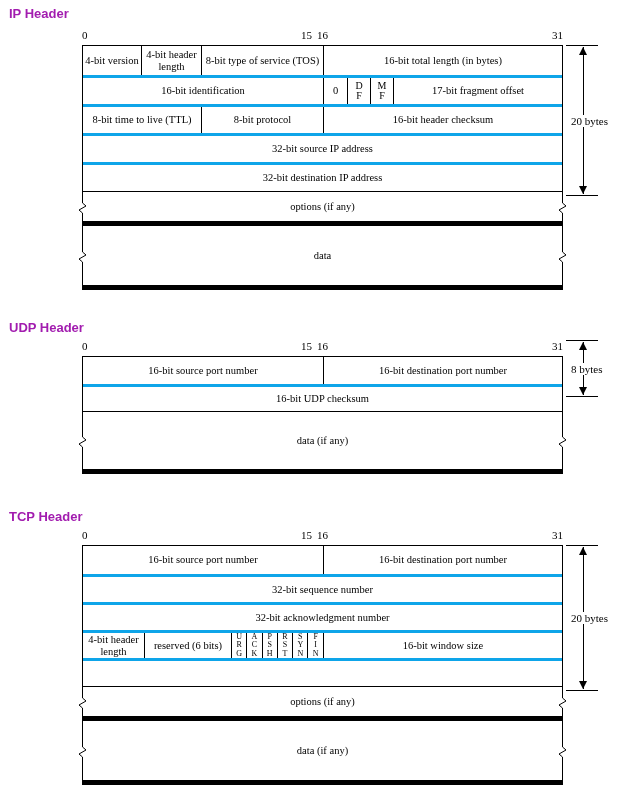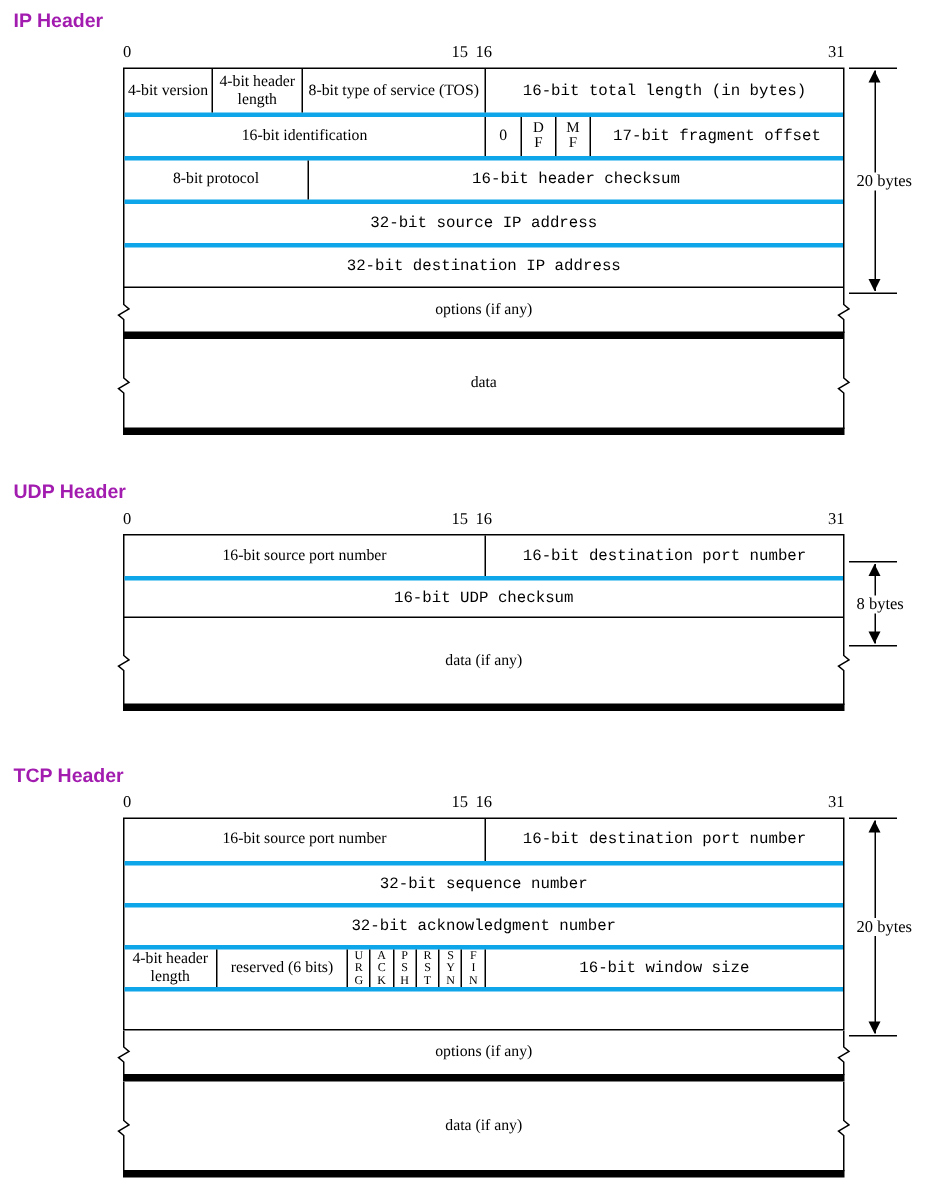--- a/index.html
+++ b/index.html
@@ -7,21 +7,21 @@
         font-family:"Liberation Serif",serif;color:#000;}
   .sec-title{position:absolute;left:9px;font:bold 13px "Liberation Sans",sans-serif;color:#a21caf;white-space:nowrap;}
   .rnum{position:absolute;font:11px "Liberation Serif",serif;color:#000;}
   .col{position:absolute;left:82px;width:481px;box-sizing:border-box;}
   .hbox{border:1px solid #000;box-sizing:border-box;}
   .row{display:flex;box-sizing:border-box;}
   .row + .row{border-top:3px solid #0ea5e9;}
   .cell{display:flex;align-items:center;justify-content:center;text-align:center;
         box-sizing:border-box;padding:0 2px;font:10.5px "Liberation Serif",serif;line-height:12px;}
   .cell + .cell{border-left:1px solid #000;}
-  .grow{flex:1 1 auto;font-family:Liberation Mono, monospace;}
+  .grow{flex:1 1 auto;}
   .stack{white-space:pre-line;line-height:10px;font-size:10px;padding:0 1px;}
   .flagcell{white-space:pre-line;line-height:8.5px;font-size:8px;padding:0;}
   .rh-ip{height:29px;justify-content:center;}
   .rh-udp{height:27px;}
   .rh-tcp{height:28px;}
   .torn{position:relative;border-bottom:5px solid #000000;box-sizing:content-box;
         display:flex;align-items:center;justify-content:center;text-align:center;
         font:10.5px "Liberation Serif",serif;}
   .torn-29{height:29px;}
   .torn-57{height:57px;}
@@ -62,20 +62,21 @@
       <div class="row rh-ip">
         <div class="cell" style="width:240px">16-bit identification</div>
         <div class="cell" style="width:24px">0</div>
         <div class="cell stack" style="width:23px">D
 F</div>
         <div class="cell stack" style="width:23px">M
 F</div>
         <div class="cell grow">17-bit fragment offset</div>
       </div>
       <div class="row rh-ip">
+        <div class="cell" style="width:118px">8-bit time to live (TTL)</div>
         <div class="cell" style="width:122px">8-bit protocol</div>
         <div class="cell grow">16-bit header checksum</div>
       </div>
       <div class="row rh-ip">
         <div class="cell grow">32-bit source IP address</div>
       </div>
       <div class="row rh-ip">
         <div class="cell grow">32-bit destination IP address</div>
       </div>
     </div>
@@ -128,21 +129,21 @@
       <svg class="zz zz-l" width="13" height="58">
           <path d="M6.5,0 V25 L10,28 L3,32 L6.5,35 V58" fill="none" stroke="#000" stroke-width="1"></path>
         </svg>
       <span>data (if any)</span>
       <svg class="zz zz-r" width="13" height="58">
           <path d="M6.5,0 V25 L10,28 L3,32 L6.5,35 V58" fill="none" stroke="#000" stroke-width="1"></path>
         </svg>
     </div>
   </div>
 
-  <div class="arrow" style="left:566px;top:374px;height:57px">
+  <div class="arrow" style="left:566px;top:340px;height:57px">
     <div class="tick tick-t"></div>
     <div class="tick tick-b"></div>
     <div class="vline"></div>
     <div class="ah ah-up"></div>
     <div class="ah ah-down"></div>
     <span class="bytes-label">8 bytes</span>
   </div>
 
   <div class="sec-title" style="top:509px">TCP Header</div>
   <span class="rnum" style="left:82px;top:529px">0</span>

